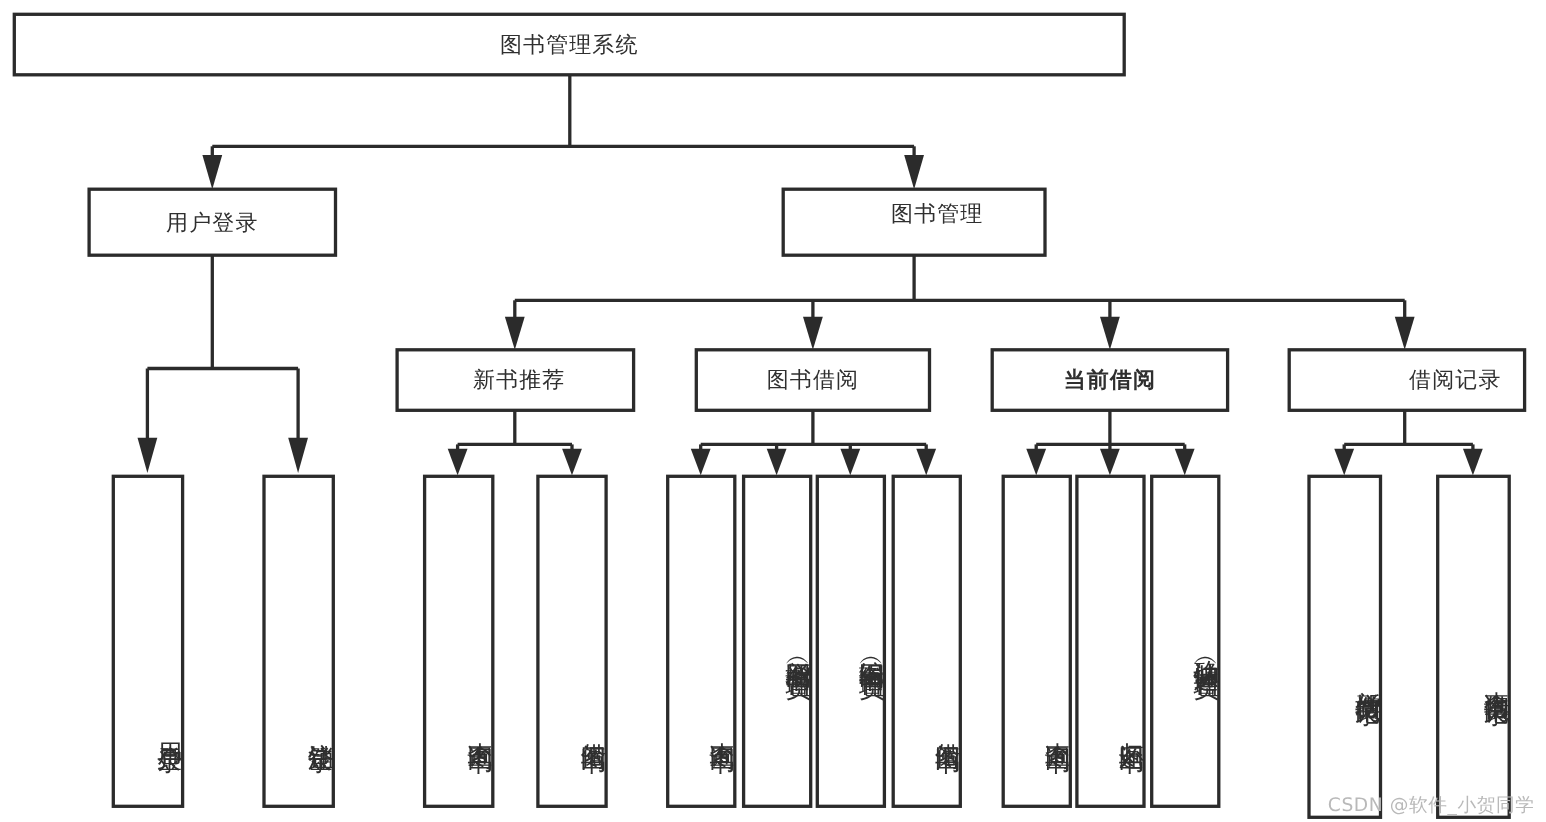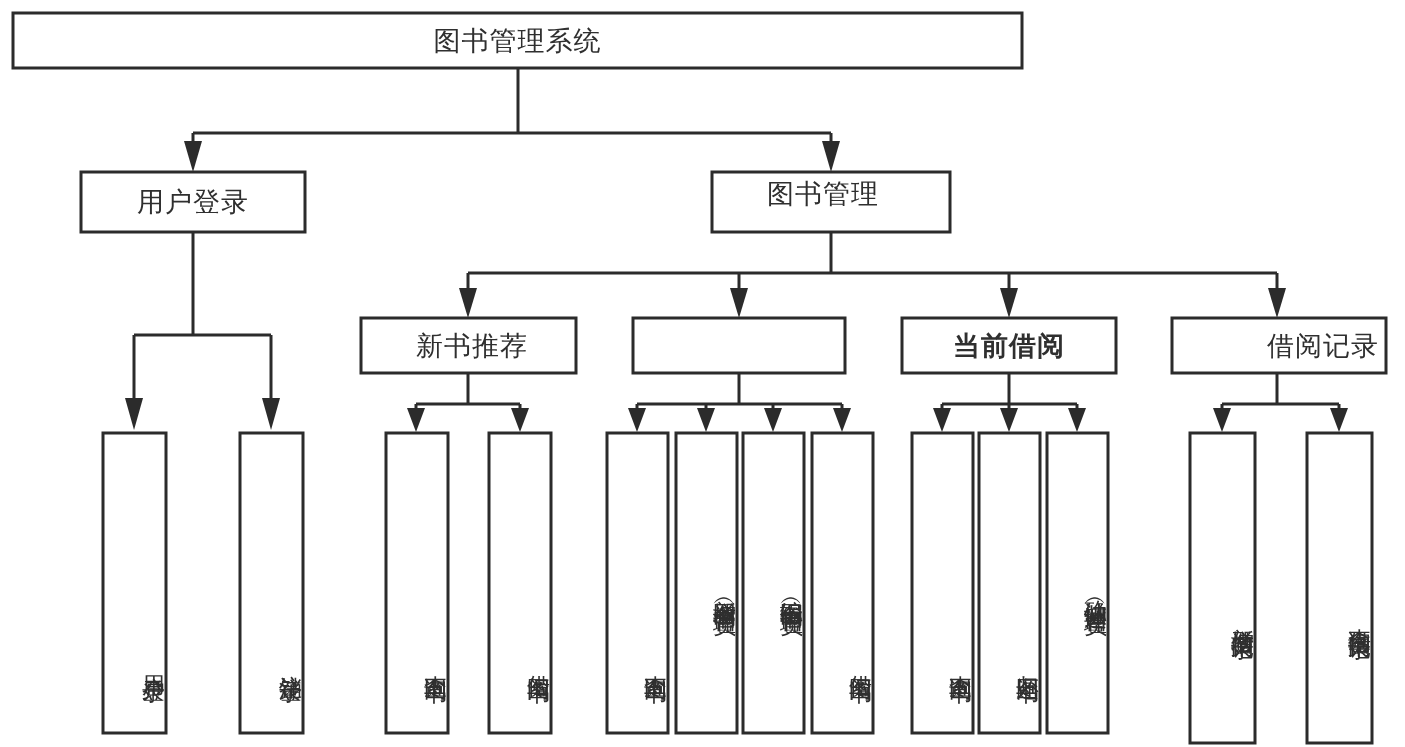--- a/index.html
+++ b/index.html
@@ -51,21 +51,21 @@
     color: #2f2f2f;
     letter-spacing: 2px;
     white-space: nowrap;
     pointer-events: none;
   }
   .hlabel-wrap {
     position: absolute;
     display: flex;
     align-items: center;
     justify-content: center;
-    font-size: 27px;
+    font-size: 20px;
     color: #2f2f2f;
     letter-spacing: 1px;
     white-space: nowrap;
     pointer-events: none;
   }
   .watermark {
     position: absolute;
     right: 10px;
     bottom: 4px;
     font-size: 17px;
@@ -183,23 +183,24 @@
     <rect class="node-box" x="979" y="433" width="61" height="300"></rect>
     <rect class="node-box" x="1047" y="433" width="61" height="300"></rect>
 
     <rect class="node-box" x="1190" y="433" width="65" height="310"></rect>
     <rect class="node-box" x="1307" y="433" width="65" height="310"></rect>
   </svg>
 
   <div class="hlabel-wrap" style="left:13px; top:13px; width:1009px; height:55px;">图书管理系统</div>
 
   <div class="hlabel-wrap" style="left:81px; top:172px; width:224px; height:60px;">用户登录</div>
-  <div class="hlabel-wrap" style="left:704px; top:172px; width:238px; height:44px;">图书管理</div>
+  <div class="hlabel-wrap" style="left:733px; top:172px; width:238px; height:44px;">图书管理</div>
 
   <div class="hlabel-wrap" style="left:361px; top:318px; width:222px; height:55px;text-align:right;">新书推荐</div>
+  <div class="hlabel-wrap" style="left:633px; top:318px; width:212px; height:55px;">图书借阅</div>
   <div class="hlabel-wrap" style="left:902px; top:318px; width:214px; height:55px;font-weight:bold;">当前借阅</div>
   <div class="hlabel-wrap" style="left:1172px; top:318px; width:214px; height:55px;margin-left:44px;">借阅记录</div>
 
   <div class="vlabel-wrap" style="left:103px; top:433px; width:63px; height:300px; padding-top:78px;">用户登录</div>
   <div class="vlabel-wrap" style="left:240px; top:433px; width:63px; height:300px; padding-top:78px;">注销登录</div>
 
   <div class="vlabel-wrap" style="left:386px; top:433px; width:62px; height:300px; padding-top:78px;">查询图书</div>
   <div class="vlabel-wrap" style="left:489px; top:433px; width:62px; height:300px; padding-top:78px;">借阅图书</div>
 
   <div class="vlabel-wrap" style="left:607px; top:433px; width:61px; height:300px; padding-top:78px;">查询图书</div>
@@ -207,14 +208,15 @@
   <div class="vlabel-wrap" style="left:743px; top:433px; width:61px; height:300px; padding-top:8px;">编辑图书（管理员）</div>
   <div class="vlabel-wrap" style="left:812px; top:433px; width:61px; height:300px; padding-top:78px;">借阅图书</div>
 
   <div class="vlabel-wrap" style="left:912px; top:433px; width:61px; height:300px; padding-top:78px;">查询图书</div>
   <div class="vlabel-wrap" style="left:979px; top:433px; width:61px; height:300px; padding-top:78px;">归还图书</div>
   <div class="vlabel-wrap" style="left:1047px; top:433px; width:61px; height:300px; padding-top:8px;">确认归还（管理员）</div>
 
   <div class="vlabel-wrap" style="left:1190px; top:433px; width:65px; height:310px; padding-top:28px;">新增借阅记录</div>
   <div class="vlabel-wrap" style="left:1307px; top:433px; width:65px; height:310px; padding-top:28px;">查询借阅记录</div>
 
+  <div class="watermark">CSDN @软件_小贺同学</div>
 
 </div>
 
 </body></html>

